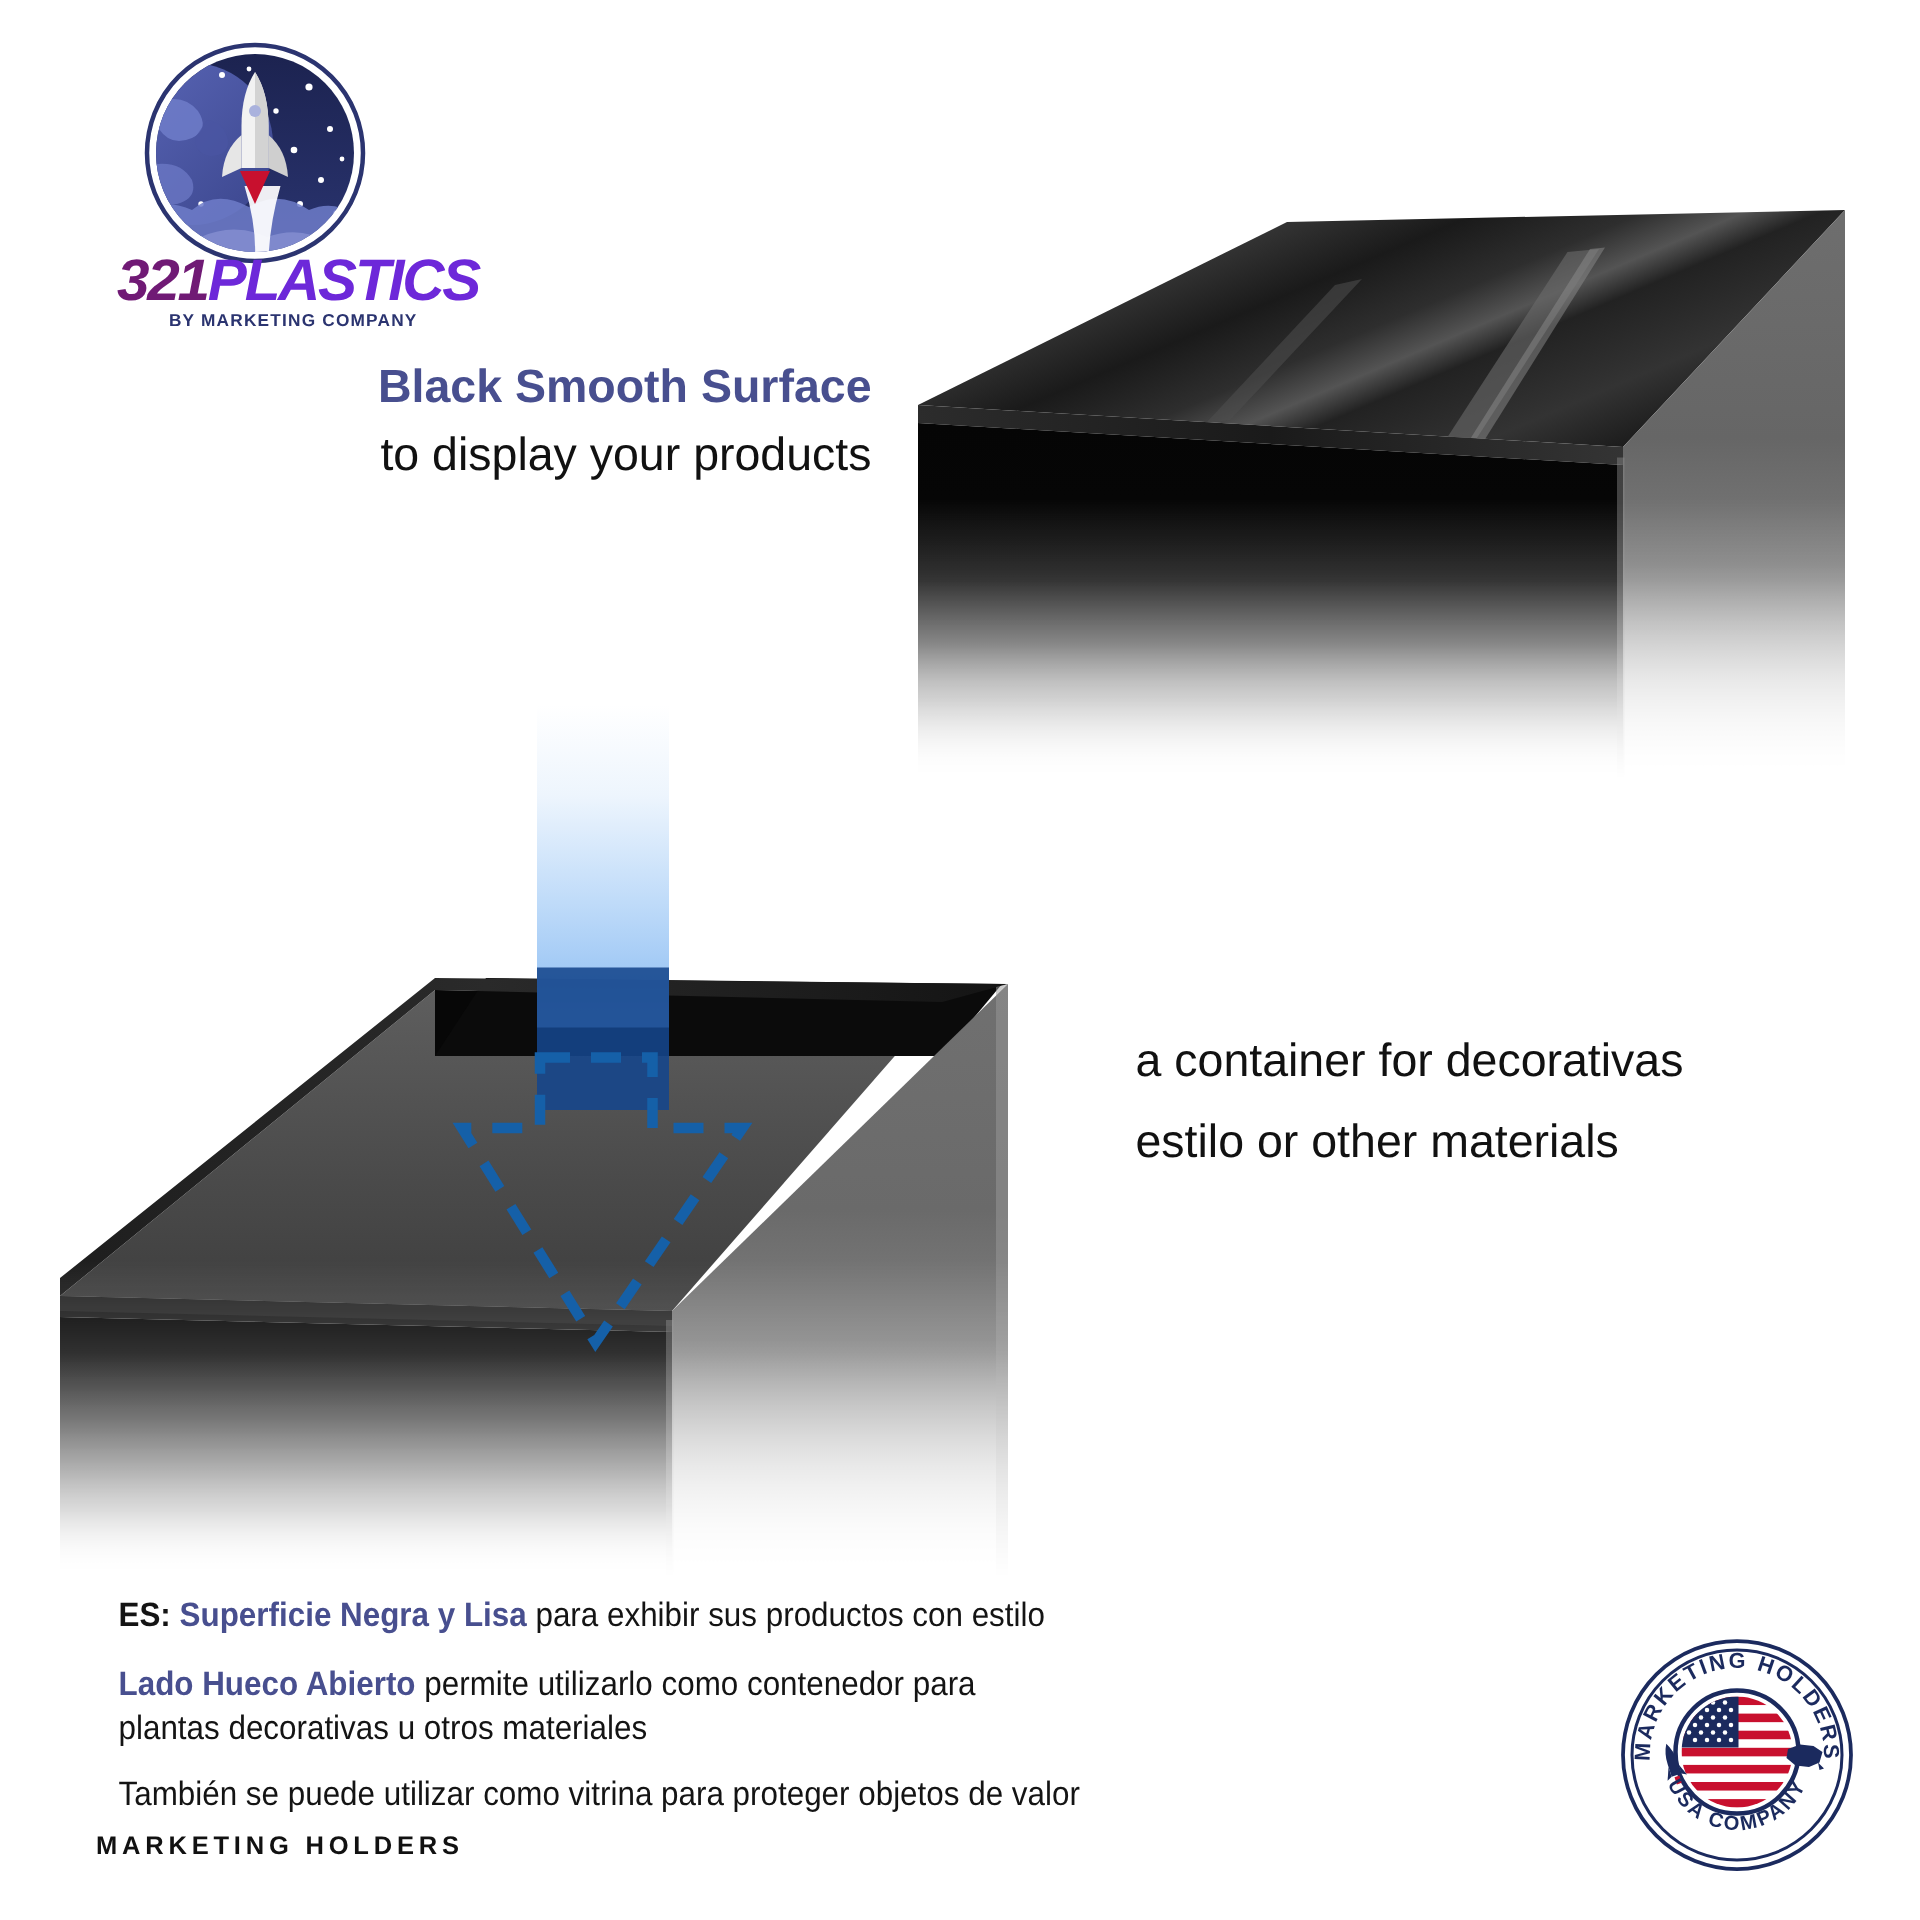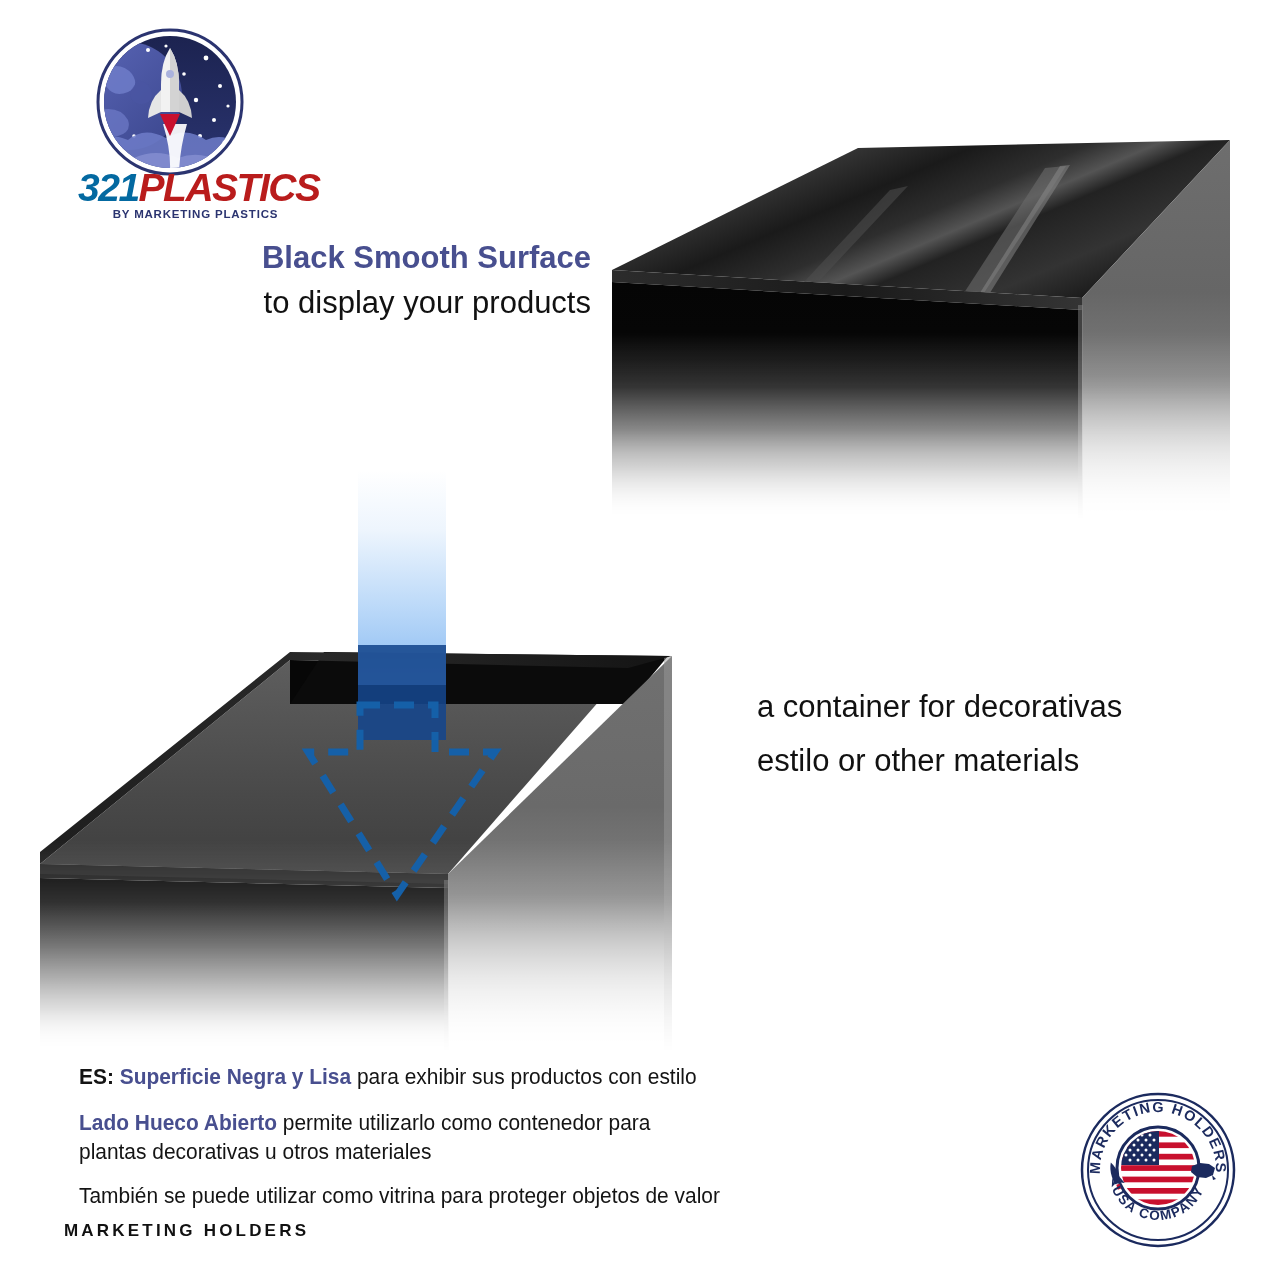--- a/index.html
+++ b/index.html
@@ -42,37 +42,37 @@
     text-align: center;
     line-height: 1;
   }
   .logo-main {
     font-size: 39px;
     font-weight: 900;
     letter-spacing: -1.5px;
     font-style: italic;
     white-space: nowrap;
   }
-  .logo-321 { color: #0369a1; text-align: center; }
-  .logo-plastics { color: #b91c1c; }
+  .logo-321 { color: #701a75; text-align: center; }
+  .logo-plastics { color: #6d28d9; }
   .logo-sub {
     margin-top: 2px;
     font-size: 11.5px;
     font-weight: 800;
     letter-spacing: 0.8px;
     color: #2b3470;
     white-space: nowrap;
   }
 
   
   .callout {
     position: absolute;
   }
   .callout-top {
-    left: 146px;
+    left: 136px;
     top: 236px;
     width: 445px;
     text-align: right;
     font-size: 31px;
     line-height: 1.44;
     color: #111111;
   }
   .callout-right {
     left: 757px;
     top: 680px;
@@ -337,21 +337,21 @@
           <path d="M77 86 l10 22 l10 -22 z" fill="#c8102e" transform="translate(-5,0)"></path>
 
           <circle cx="82" cy="46" r="4" fill="#aab2dd"></circle>
         </g>
       </svg>
     </div>
     <div class="logo-text">
       <div class="logo-main">
         <span class="logo-321">321</span><span class="logo-plastics">PLASTICS</span>
       </div>
-      <div class="logo-sub">BY MARKETING PLASTICS</div>
+      <div class="logo-sub">BY MARKETING COMPANY</div>
     </div>
   </div>
 
   <div class="callout callout-top">
     <div>
       <span class="hl">Black Smooth Surface</span>
     </div>
     <div>to display your products</div>
   </div>
 

